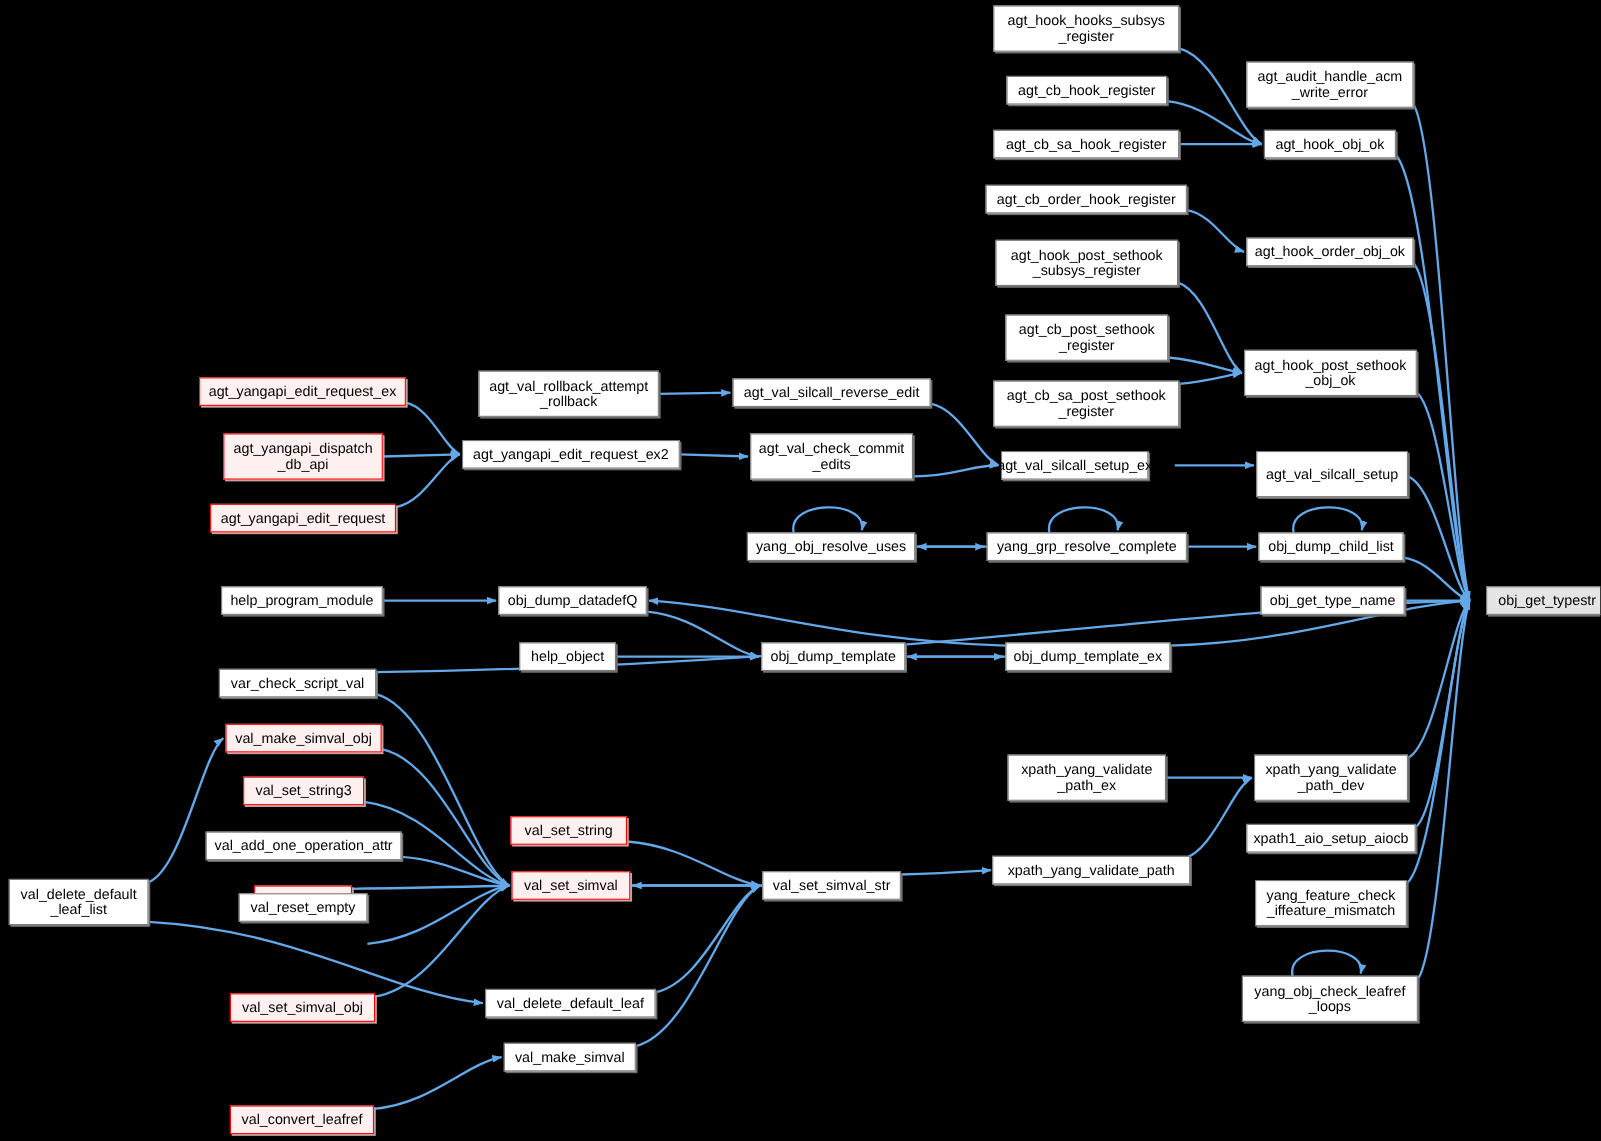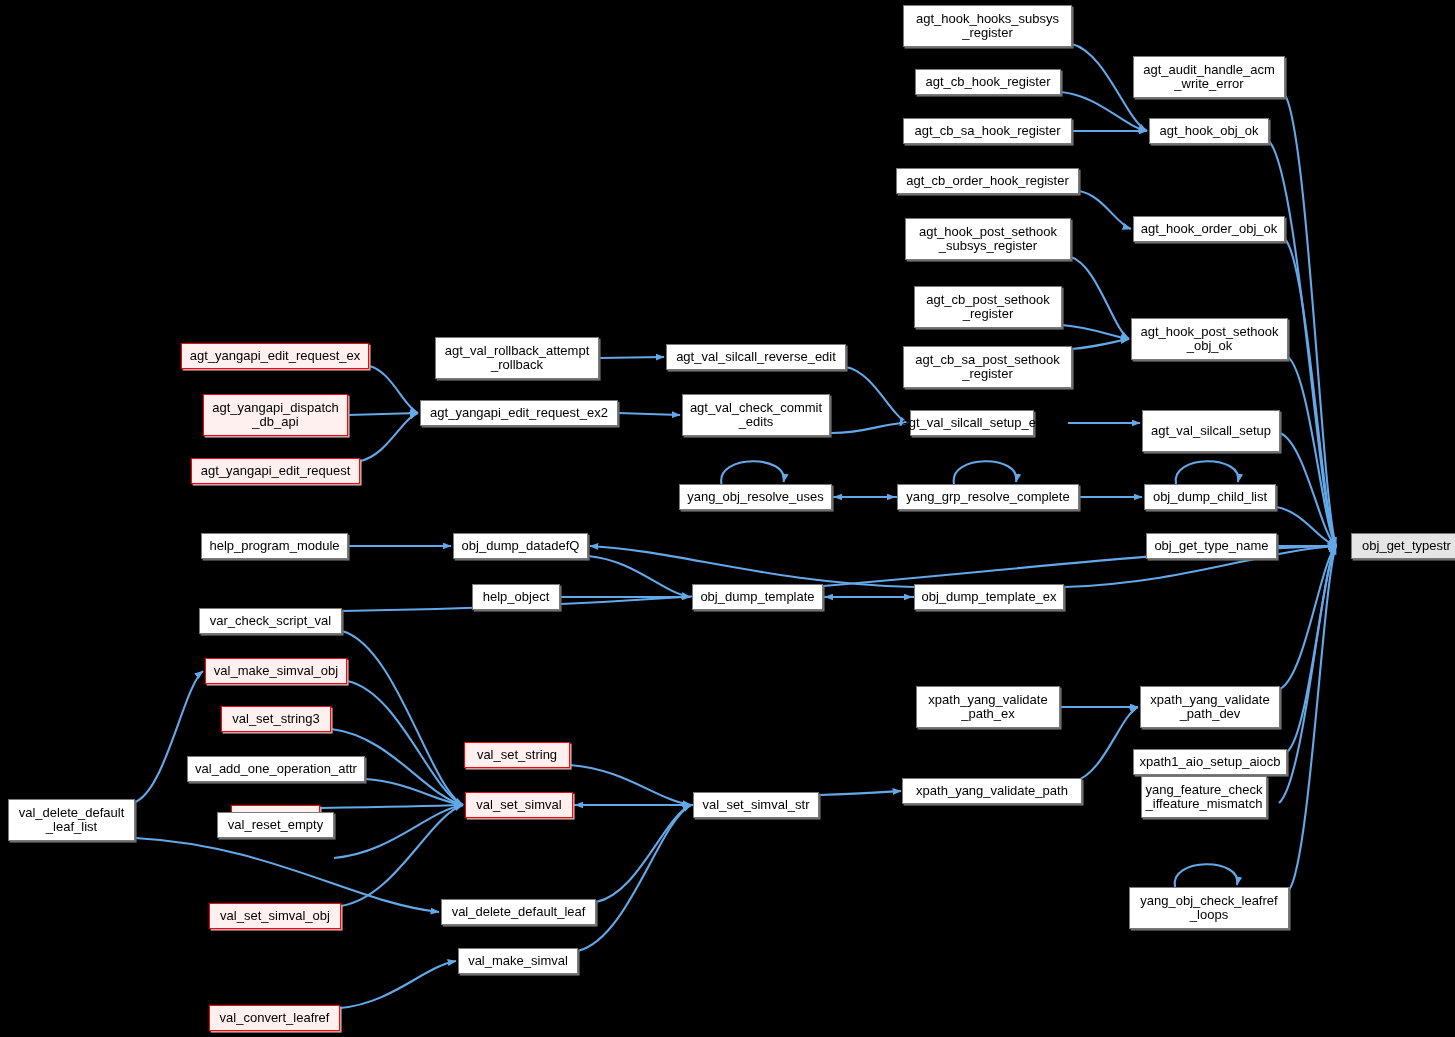--- a/index.html
+++ b/index.html
@@ -108,21 +108,21 @@
       <div class="node n-plain" style="left: 435px; top: 337px; width: 164px; height: 42px;">agt_val_rollback_attempt
 _rollback</div>
       <div class="node n-plain" style="left: 666px; top: 344px; width: 180px; height: 26px;">agt_val_silcall_reverse_edit</div>
       <div class="node n-plain" style="left: 903px; top: 346px; width: 169px; height: 42px;">agt_cb_sa_post_sethook
 _register</div>
       <div class="node n-red" style="left: 203px; top: 394px; width: 145px; height: 42px;">agt_yangapi_dispatch
 _db_api</div>
       <div class="node n-plain" style="left: 420px; top: 400px; width: 198px; height: 26px;">agt_yangapi_edit_request_ex2</div>
       <div class="node n-plain" style="left: 682px; top: 394px; width: 148px; height: 42px;">agt_val_check_commit
 _edits</div>
-      <div class="node n-plain" style="left: 910px; top: 410px; width: 124px; height: 26px;">agt_val_silcall_setup_ex</div>
+      <div class="node n-plain" style="left: 910px; top: 410px; width: 134px; height: 26px;">agt_val_silcall_setup_ex</div>
       <div class="node n-plain" style="left: 1142px; top: 410px; width: 138px; height: 42px;">agt_val_silcall_setup</div>
       <div class="node n-red" style="left: 191px; top: 458px; width: 169px; height: 26px;">agt_yangapi_edit_request</div>
       <div class="node n-plain" style="left: 679px; top: 484px; width: 153px; height: 26px;">yang_obj_resolve_uses</div>
       <div class="node n-plain" style="left: 897px; top: 484px; width: 182px; height: 26px;">yang_grp_resolve_complete</div>
       <div class="node n-plain" style="left: 1144px; top: 484px; width: 132px; height: 26px;">obj_dump_child_list</div>
       <div class="node n-target" style="left: 1338px; top: 533px; width: 111px; height: 26px;">obj_get_typestr</div>
       <div class="node n-plain" style="left: 201px; top: 533px; width: 147px; height: 26px;">help_program_module</div>
       <div class="node n-plain" style="left: 453px; top: 533px; width: 135px; height: 26px;">obj_dump_datadefQ</div>
       <div class="node n-plain" style="left: 1146px; top: 533px; width: 131px; height: 26px;">obj_get_type_name</div>
       <div class="node n-plain" style="left: 472px; top: 584px; width: 88px; height: 26px;">help_object</div>
@@ -133,21 +133,21 @@
       <div class="node n-plain" style="left: 916px; top: 686px; width: 144px; height: 42px;">xpath_yang_validate
 _path_ex</div>
       <div class="node n-plain" style="left: 1140px; top: 686px; width: 140px; height: 42px;">xpath_yang_validate
 _path_dev</div>
       <div class="node n-red" style="left: 221px; top: 706px; width: 110px; height: 26px;">val_set_string3</div>
       <div class="node n-plain" style="left: 1133px; top: 749px; width: 154px; height: 26px;">xpath1_aio_setup_aiocb</div>
       <div class="node n-plain" style="left: 187px; top: 756px; width: 178px; height: 26px;">val_add_one_operation_attr</div>
       <div class="node n-red" style="left: 464px; top: 742px; width: 106px; height: 26px;">val_set_string</div>
       <div class="node n-plain" style="left: 693px; top: 792px; width: 126px; height: 26px;">val_set_simval_str</div>
       <div class="node n-plain" style="left: 902px; top: 778px; width: 180px; height: 26px;">xpath_yang_validate_path</div>
-      <div class="node n-plain" style="left: 1141px; top: 776px; width: 126px; height: 42px;">yang_feature_check
+      <div class="node n-plain" style="left: 1141px; top: 800px; width: 138px; height: 42px;">yang_feature_check
 _iffeature_mismatch</div>
       <div class="node n-red" style="left: 231px; top: 805px; width: 89px; height: 26px;">val_replace</div>
       <div class="node n-red" style="left: 465px; top: 792px; width: 108px; height: 26px;">val_set_simval</div>
       <div class="node n-plain" style="left: 8px; top: 799px; width: 127px; height: 42px;">val_delete_default
 _leaf_list</div>
       <div class="node n-plain" style="left: 217px; top: 812px; width: 117px; height: 26px;">val_reset_empty</div>
       <div class="node n-plain" style="left: 1129px; top: 887px; width: 160px; height: 42px;">yang_obj_check_leafref
 _loops</div>
       <div class="node n-red" style="left: 209px; top: 903px; width: 132px; height: 26px;">val_set_simval_obj</div>
       <div class="node n-plain" style="left: 441px; top: 899px; width: 155px; height: 26px;">val_delete_default_leaf</div>

